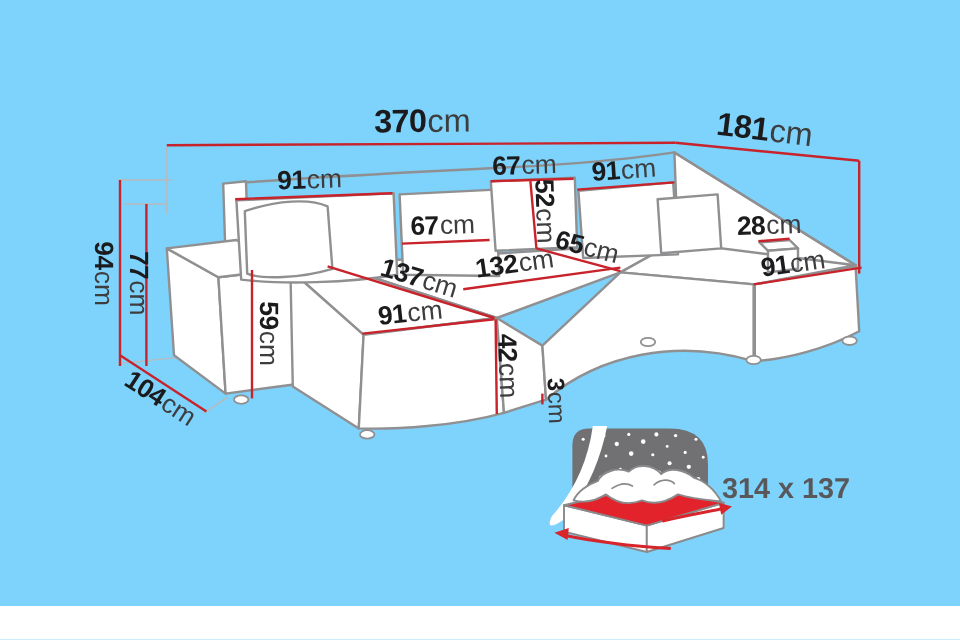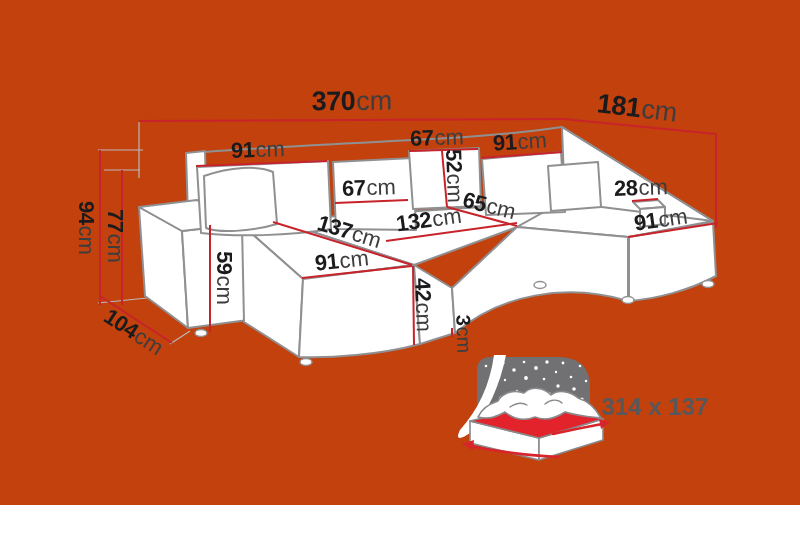--- a/index.html
+++ b/index.html
@@ -1,16 +1,16 @@
 <!DOCTYPE html>
 <html><head>
 <meta charset="utf-8">
 <style>
   html,body{margin:0;padding:0;background:#ffffff;}
-  .stage{position:relative;width:800px;height:505px;background:#c2410c;overflow:hidden;text-align:center;}
+  .stage{position:relative;width:800px;height:505px;background:#7dd3fc;overflow:hidden;text-align:center;}
   svg{display:block;}
   .sofa-line{fill:none;stroke:#909092;stroke-width:2;stroke-linejoin:round;stroke-linecap:round;}
   .sofa-face{fill:#ffffff;stroke:#909092;stroke-width:2;stroke-linejoin:round;}
   .ext{fill:none;stroke:#b9b9bb;stroke-width:1.2;}
   .red{fill:none;stroke:#c8232b;stroke-width:2;stroke-linecap:butt;}
   .foot{fill:#ffffff;stroke:#909092;stroke-width:1.5;}
   .dim{font-family:"Liberation Sans",sans-serif;text-anchor:middle;dominant-baseline:middle;}
   .num{font-weight:bold;fill:#1b1b1d;letter-spacing:-0.5px;}
   .unit{font-weight:normal;fill:#3d3d3f;}
   .bed-size{font-family:"Liberation Sans",sans-serif;font-weight:bold;fill:#58585a;text-anchor:middle;dominant-baseline:middle;}

